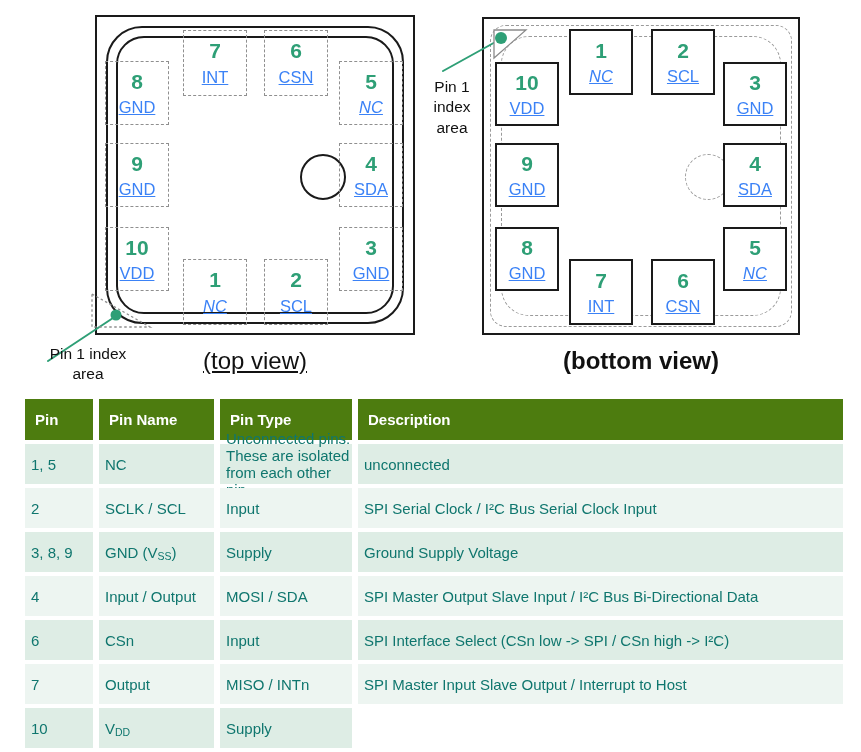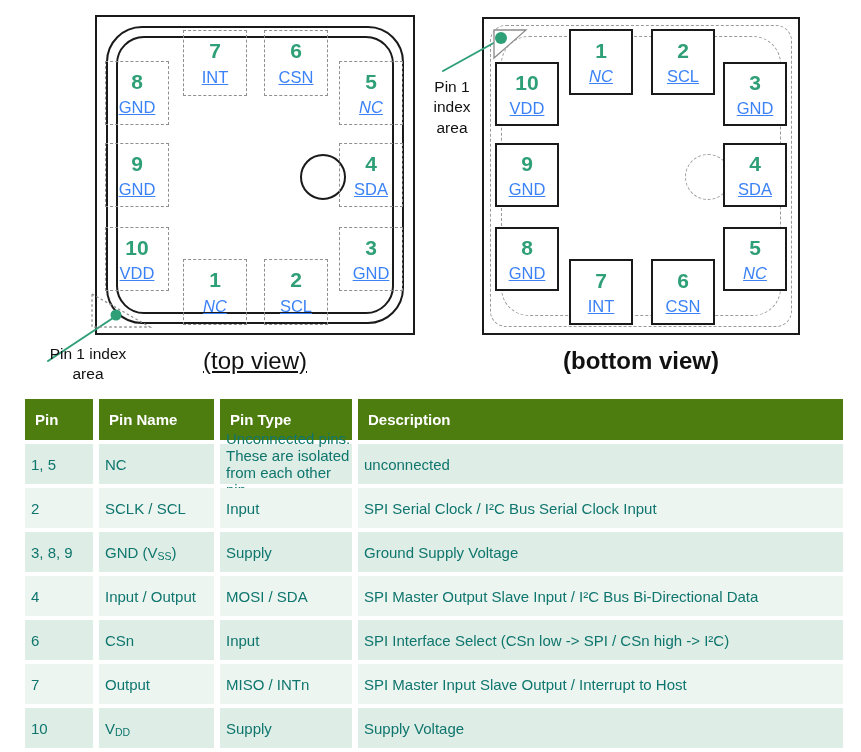--- a/index.html
+++ b/index.html
@@ -239,16 +239,15 @@
       </div>
     <div class="td row-b">SPI Master Input Slave Output / Interrupt to Host</div>
 
     <div class="td row-a">10</div>
     <div class="td row-a">
         <span>V</span>
         <span class="sub">DD</span>
         <span></span>
       </div>
     <div class="td row-a">Supply</div>
-    <div class="td row-a">Supply Voltage</div>
   </div>
 
 </div>
 
 </body></html>

